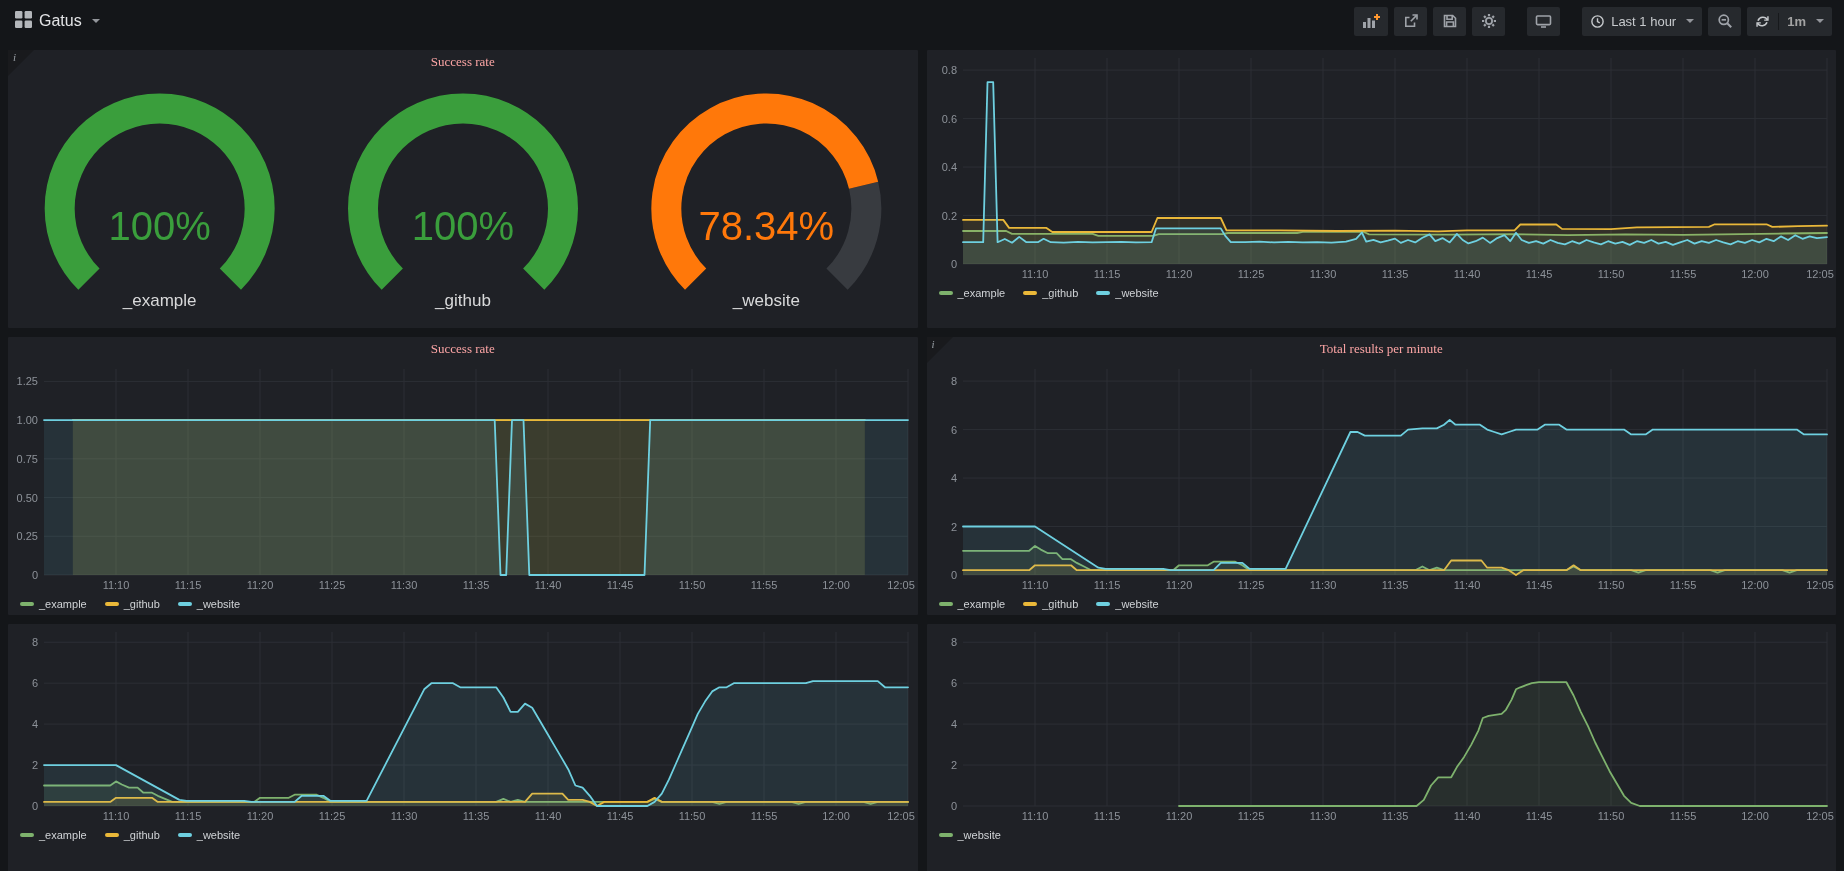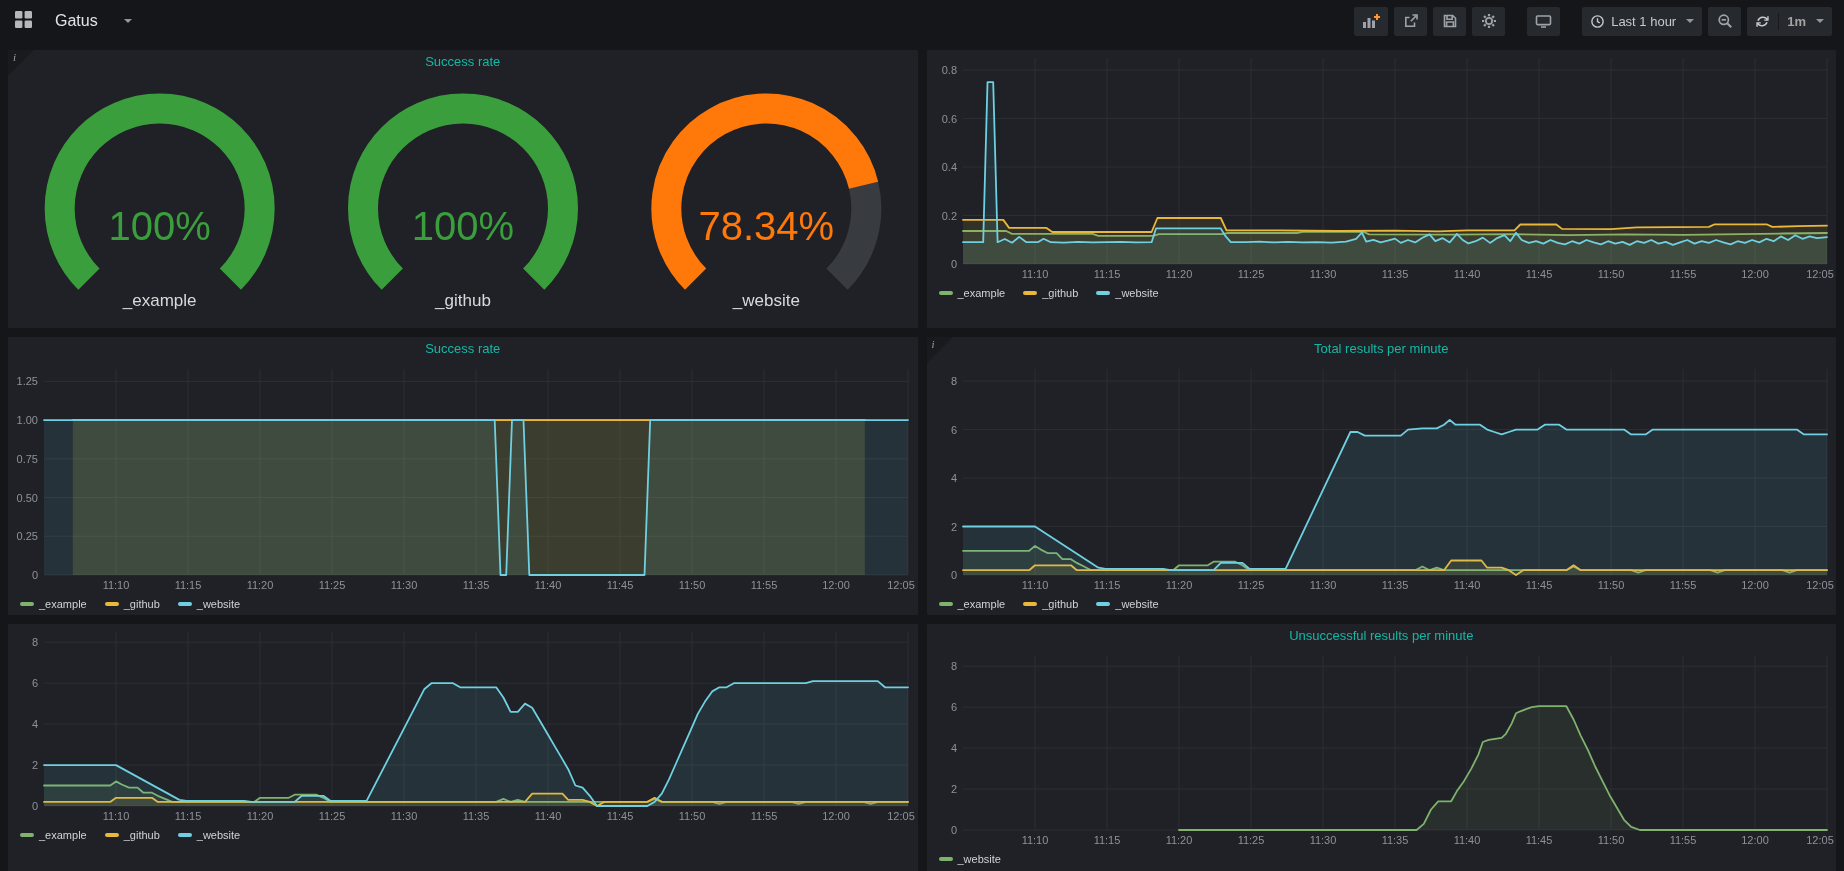--- a/index.html
+++ b/index.html
@@ -7,21 +7,21 @@
     width:1844px;height:871px;overflow:hidden;position:relative;
     background:#141619;color:#d8d9da;
     font-family:"Liberation Sans",sans-serif;
     -webkit-font-smoothing:antialiased;
   }
   
   .navbar{
     height:42px;display:flex;align-items:center;justify-content:space-between;
     background:#141619;padding:0 12px 0 14px;
   }
-  .nav-left{display:flex;align-items:center;gap:22px;}
+  .nav-left{display:flex;align-items:center;gap:6px;}
   .dash-title{font-size:16px;color:#e3e4e6;cursor:pointer;}
   .caret{display:inline-block;width:0;height:0;border-left:4px solid transparent;
     border-right:4px solid transparent;border-top:4px solid #93969b;margin-left:4px;}
   .nav-right{display:flex;align-items:center;margin-left:38px;}
   .nav-btn{
     background:#26292d;border:none;border-radius:2px;height:29px;min-width:33px;
     display:flex;align-items:center;justify-content:center;gap:6px;
     color:#c7cacd;font-size:13px;cursor:pointer;padding:0 8px;
     font-family:"Liberation Sans",sans-serif;
   }
@@ -36,21 +36,21 @@
     padding:8px;box-sizing:border-box;
     display:grid;grid-template-columns:1fr 1fr;grid-template-rows:278px 278px 278px;
     gap:9px;
   }
   .panel{
     position:relative;background:#1f2126;border-radius:1px;
     display:flex;flex-direction:column;overflow:hidden;
   }
   .panel-title{
     height:24px;line-height:24px;text-align:center;font-size:13px;font-weight:500;
-    color:#14b8a6;cursor:move;flex:0 0 auto;
+    color:#fca5a5;cursor:move;flex:0 0 auto;font-family:Liberation Serif, serif;
   }
   .panel-corner{
     position:absolute;top:0;left:0;width:0;height:0;
     border-top:26px solid #191a1d;border-right:26px solid transparent;z-index:3;
   }
   .panel-corner .info-i{
     position:absolute;top:-25px;left:5px;font-size:11px;font-style:italic;
     font-family:"Liberation Serif",serif;color:#9aa0a6;
   }
   .chart{height:232px;flex:0 0 auto;}
@@ -485,21 +485,20 @@
           <span>_github</span>
         </span>
         <span class="legend-item">
           <i class="swatch" style="background: rgb(110, 208, 224);"></i>
           <span>_website</span>
         </span>
       </div>
   </div>
 
   <div class="panel">
-    <div class="panel-title">Unsuccessful results per minute</div>
     <div class="chart chart-sm">
         <svg viewBox="0 0 910 200" width="910" height="200">
           <g>
             <line x1="36" x2="900" y1="182" y2="182" stroke="#2c2f35" stroke-width="1"></line>
             <line x1="36" x2="900" y1="141.05882352941177" y2="141.05882352941177" stroke="#2c2f35" stroke-width="1"></line>
             <line x1="36" x2="900" y1="100.11764705882354" y2="100.11764705882354" stroke="#2c2f35" stroke-width="1"></line>
             <line x1="36" x2="900" y1="59.17647058823529" y2="59.17647058823529" stroke="#2c2f35" stroke-width="1"></line>
             <line x1="36" x2="900" y1="18.235294117647072" y2="18.235294117647072" stroke="#2c2f35" stroke-width="1"></line>
             <line x1="108" x2="108" y1="8" y2="182" stroke="#2c2f35" stroke-width="1"></line>
             <line x1="180" x2="180" y1="8" y2="182" stroke="#2c2f35" stroke-width="1"></line>

